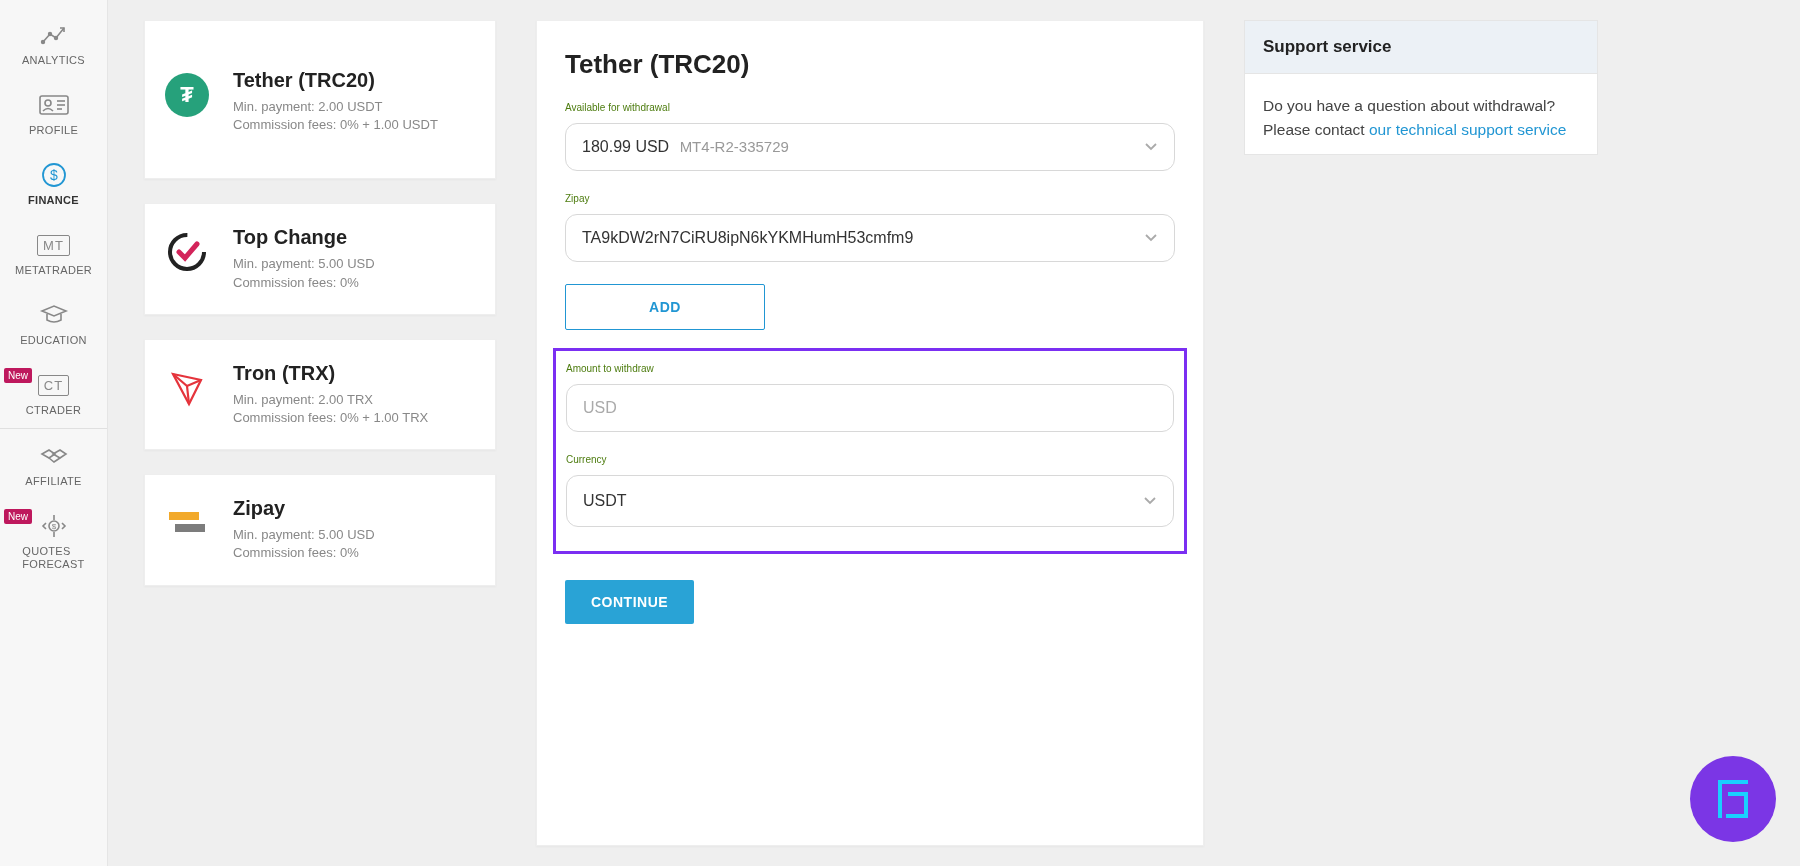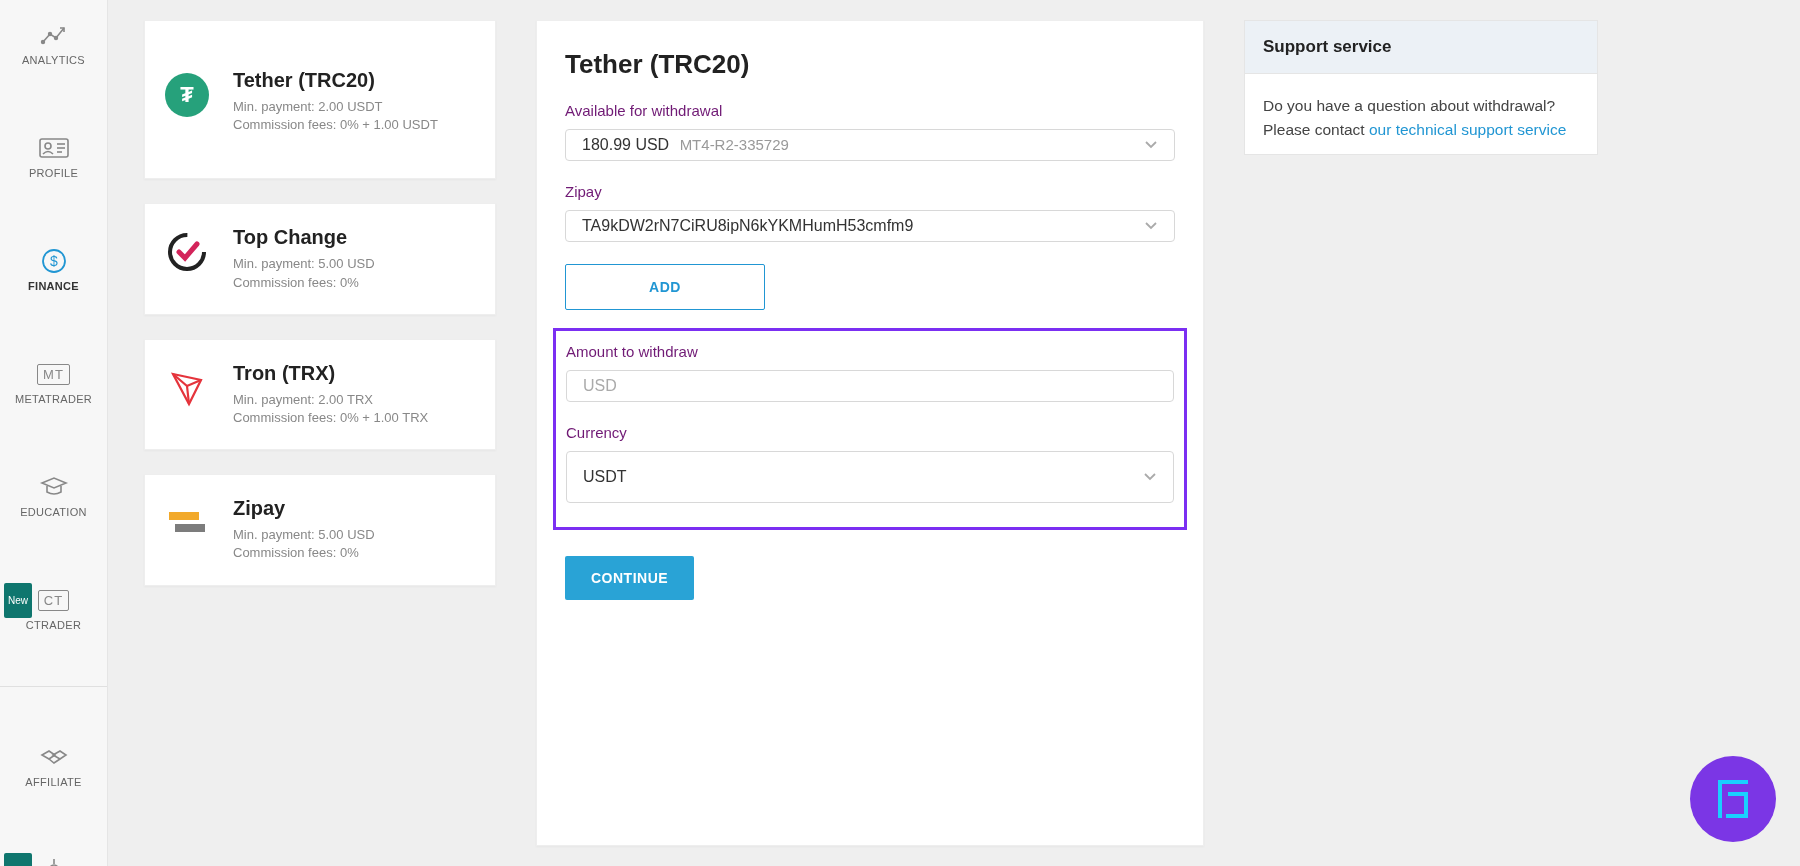--- a/index.html
+++ b/index.html
@@ -19,21 +19,20 @@
     left: 0;
     top: 0;
     width: 108px;
     height: 100%;
     background: #f7f7f7;
     border-right: 1px solid #e5e5e5;
     display: flex;
     flex-direction: column;
     align-items: center;
     padding-top: 8px;
-    gap: 43px;
   }
   .side-item {
     width: 100%;
     display: flex;
     flex-direction: column;
     align-items: center;
     justify-content: center;
     padding: 12px 0 12px;
     cursor: pointer;
     position: relative;
@@ -57,24 +56,24 @@
   .side-item.active .label { color: #333; font-weight: 600; }
   .side-item-divider {
     width: 100%;
     border-top: 1px solid #e0e0e0;
     height: 1px;
   }
   .badge-new {
     position: absolute;
     left: 4px;
     top: 10px;
-    background: #0f766e;
+    background: #be185d;
     color: #fff;
     font-size: 10px;
-    padding: 12px 4px;
+    padding: 2px 4px;
     border-radius: 2px;
   }
   .mt-box, .ct-box {
     border: 1.5px solid #888;
     padding: 2px 5px;
     font-size: 13px;
     letter-spacing: 1px;
     border-radius: 2px;
     font-weight: 500;
   }
@@ -142,30 +141,30 @@
     padding: 28px 28px 30px 28px;
     width: 668px;
   }
   .form-title {
     font-size: 26px;
     font-weight: 600;
     color: #222;
     margin-bottom: 22px;
   }
   .form-label {
-    font-size: 15px;
-    color: #701a75;
+    font-size: 10px;
+    color: #4d7c0f;
     margin-bottom: 10px;
     display: block;
   }
   .select-box, .input-box {
     width: 100%;
     border: 1px solid #d8d8d8;
-    border-radius: 4px;
-    padding: 6px 16px;
+    border-radius: 12px;
+    padding: 14px 16px;
     font-size: 16px;
     color: #333;
     background: #fff;
     display: flex;
     align-items: center;
     justify-content: space-between;
     cursor: pointer;
   }
   .select-main { color: #333; font-weight: 500; }
   .select-suffix { color: #999; font-weight: 400; margin-left: 6px; font-size: 15px; }

